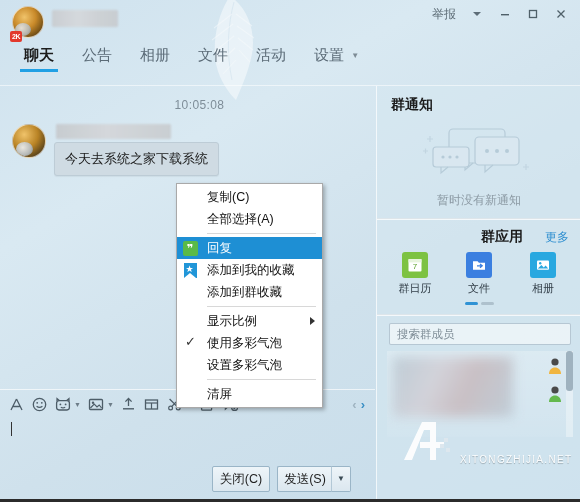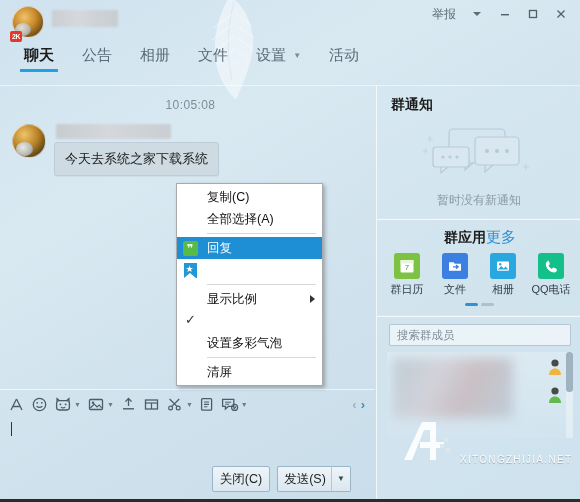--- a/index.html
+++ b/index.html
@@ -63,21 +63,21 @@
   .tab.active{color:#1d1d1d;font-weight:bold;}
   .tab.active:after{
     content:"";position:absolute;left:10px;right:10px;bottom:0;height:3px;background:#21a0e4;
   }
   .tab .caret{display:inline-block;margin-left:3px;font-size:8px;vertical-align:2px;color:#7d8b95;}
   .hdr-sep{position:absolute;left:0;top:85px;width:580px;height:1px;background:rgba(255,255,255,.55);}
 
   
   .chatpane{position:absolute;left:0;top:86px;width:375px;height:303px;overflow:hidden;}
   .msg-time{
-    position:absolute;left:3px;top:12px;width:375px;text-align:center;
+    position:absolute;left:12px;top:12px;width:375px;text-align:center;
     color:#7e8d98;font-size:12px;letter-spacing:.4px;
   }
   .msg-row{position:absolute;left:12px;top:38px;display:flex;align-items:flex-start;gap:8px;}
   .msg-avatar{
     width:34px;height:34px;border-radius:50%;
     background:radial-gradient(circle at 35% 30%,#f0c36a 0%,#b98325 45%,#55401a 80%,#241a0d 100%);
     border:1px solid #ffffff99;box-sizing:border-box;position:relative;overflow:hidden;flex:0 0 auto;
   }
   .msg-avatar:after{
     content:"";position:absolute;left:3px;bottom:1px;width:17px;height:14px;border-radius:50%;
@@ -179,23 +179,23 @@
   }
   .notice-empty{
     margin-top:4px;height:72px;display:flex;align-items:center;justify-content:center;
   }
   .notice-text{
     text-align:center;color:#8c9aa4;font-size:12px;margin-top:2px;
   }
   .side-divider{height:1px;background:rgba(255,255,255,.75);margin:9px 0 0 0;
     border-top:1px solid rgba(150,170,185,.25);}
   .apps-head{
-    display:flex;align-items:baseline;justify-content:center;padding:8px 12px 0 14px;
-  }
-  .apps-more{color:#2f8fd0;font-size:15px;}
+    display:flex;align-items:baseline;justify-content:flex-end;padding:8px 12px 0 14px;
+  }
+  .apps-more{color:#2f8fd0;font-size:12px;margin-left:22px;}
   .apps-row{
     display:flex;justify-content:space-around;padding:6px 6px 0 6px;
   }
   .app{width:44px;text-align:center;}
   .app .aic{
     width:26px;height:26px;margin:0 auto 3px auto;border-radius:3px;
     display:flex;align-items:center;justify-content:center;
   }
   .app .alab{font-size:11px;color:#34404a;white-space:nowrap;}
   .dots{display:flex;justify-content:center;gap:3px;margin-top:6px;}
@@ -300,25 +300,25 @@
       <div class="avatar"></div>
       <div class="avatar-badge">2K</div>
     </div>
     <div class="name-blur"></div>
 
     <div class="tabs">
       <div class="tab active"><span>聊天</span></div>
       <div class="tab"><span>公告</span></div>
       <div class="tab"><span>相册</span></div>
       <div class="tab"><span>文件</span></div>
+      <div class="tab"><span>活动</span></div>
       <div class="tab">
         <span>设置</span>
         <span class="caret">▼</span>
       </div>
-      <div class="tab"><span>活动</span></div>
     </div>
     <div class="hdr-sep"></div>
   </div>
 
   <div class="chatpane">
     <div class="msg-time">10:05:08</div>
     <div class="msg-row">
       <div class="msg-avatar"></div>
       <div class="msg-col">
         <div class="msg-name-blur"></div>
@@ -341,29 +341,34 @@
           <span class="ico-reply">❞</span>
         </span>
       <span>回复</span>
     </div>
     <div class="ctx-item">
       <span class="ico">
         <span class="ico-star">
             <span class="st">★</span>
           </span>
       </span>
+      <span>添加到我的收藏</span>
+    </div>
+    <div class="ctx-item">
+      <span>添加到群收藏</span>
     </div>
     <div class="ctx-sep"></div>
 
     <div class="ctx-item">
       <span>显示比例</span>
       <span class="sub-arrow"></span>
     </div>
     <div class="ctx-item">
       <span class="ctx-check">✓</span>
+      <span>使用多彩气泡</span>
     </div>
     <div class="ctx-item">
       <span>设置多彩气泡</span>
     </div>
     <div class="ctx-sep"></div>
 
     <div class="ctx-item">
       <span>清屏</span>
     </div>
   </div>
@@ -514,28 +519,20 @@
         <div class="app">
           <div class="aic" style="background:#29a8e0;">
             <svg width="18" height="18" viewBox="0 0 18 18">
                 <rect x="3" y="4.4" width="12" height="9.4" rx="1" fill="#fff"></rect>
                 <circle cx="6.2" cy="7.3" r="1.2" fill="#29a8e0"></circle>
                 <path d="M3.8 12.6 L7.4 9 L9.8 11.4 L11.6 9.6 L14.2 12.6 Z" fill="#29a8e0"></path>
               </svg>
           </div>
           <div class="alab">相册</div>
         </div>
-        <div class="app">
-          <div class="aic" style="background:#13c08a;">
-            <svg width="18" height="18" viewBox="0 0 18 18">
-                <path d="M5.2 3.6 c1 0 1.7 .5 2 1.4 l.5 1.5 c.2 .6 0 1.1 -.5 1.5 l-.8 .6 c.8 1.6 1.9 2.7 3.4 3.4 l.6 -.8 c.4 -.5 .9 -.7 1.5 -.5 l1.5 .5 c.9 .3 1.4 1 1.4 2 0 1.3 -1 2.2 -2.4 2.2 -4.7 0 -8.6 -3.9 -8.6 -8.6 0 -1.4 .9 -2.4 2.2 -2.4 Z" fill="#fff"></path>
-              </svg>
-          </div>
-          <div class="alab">QQ电话</div>
-        </div>
       </div>
       <div class="dots">
         <span class="dot on"></span>
         <span class="dot"></span>
       </div>
       <div class="side-divider"></div>
     </div>
 
     <div class="side-sec">
       <div class="search-box">

